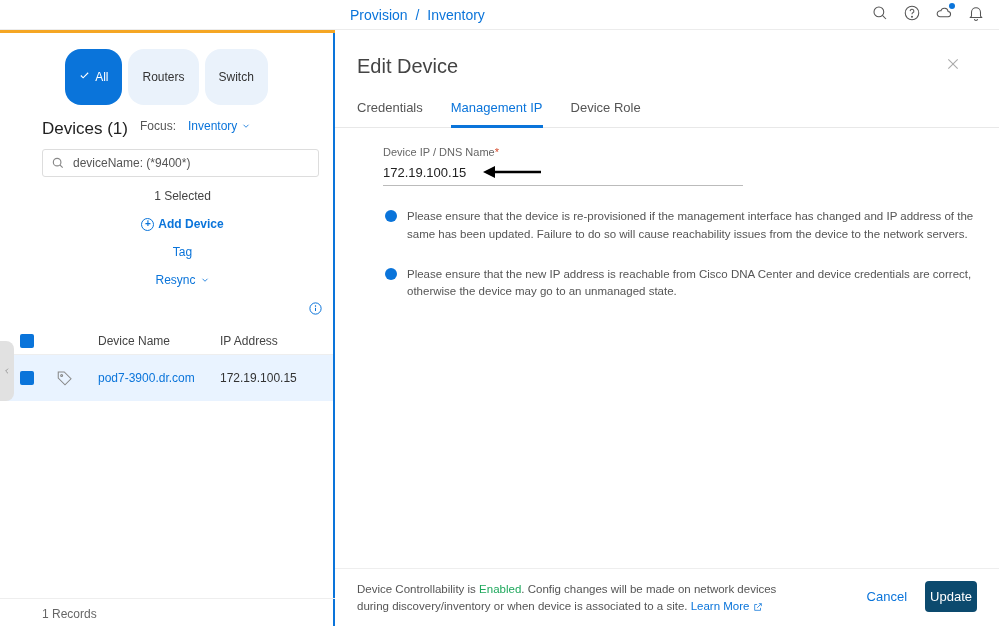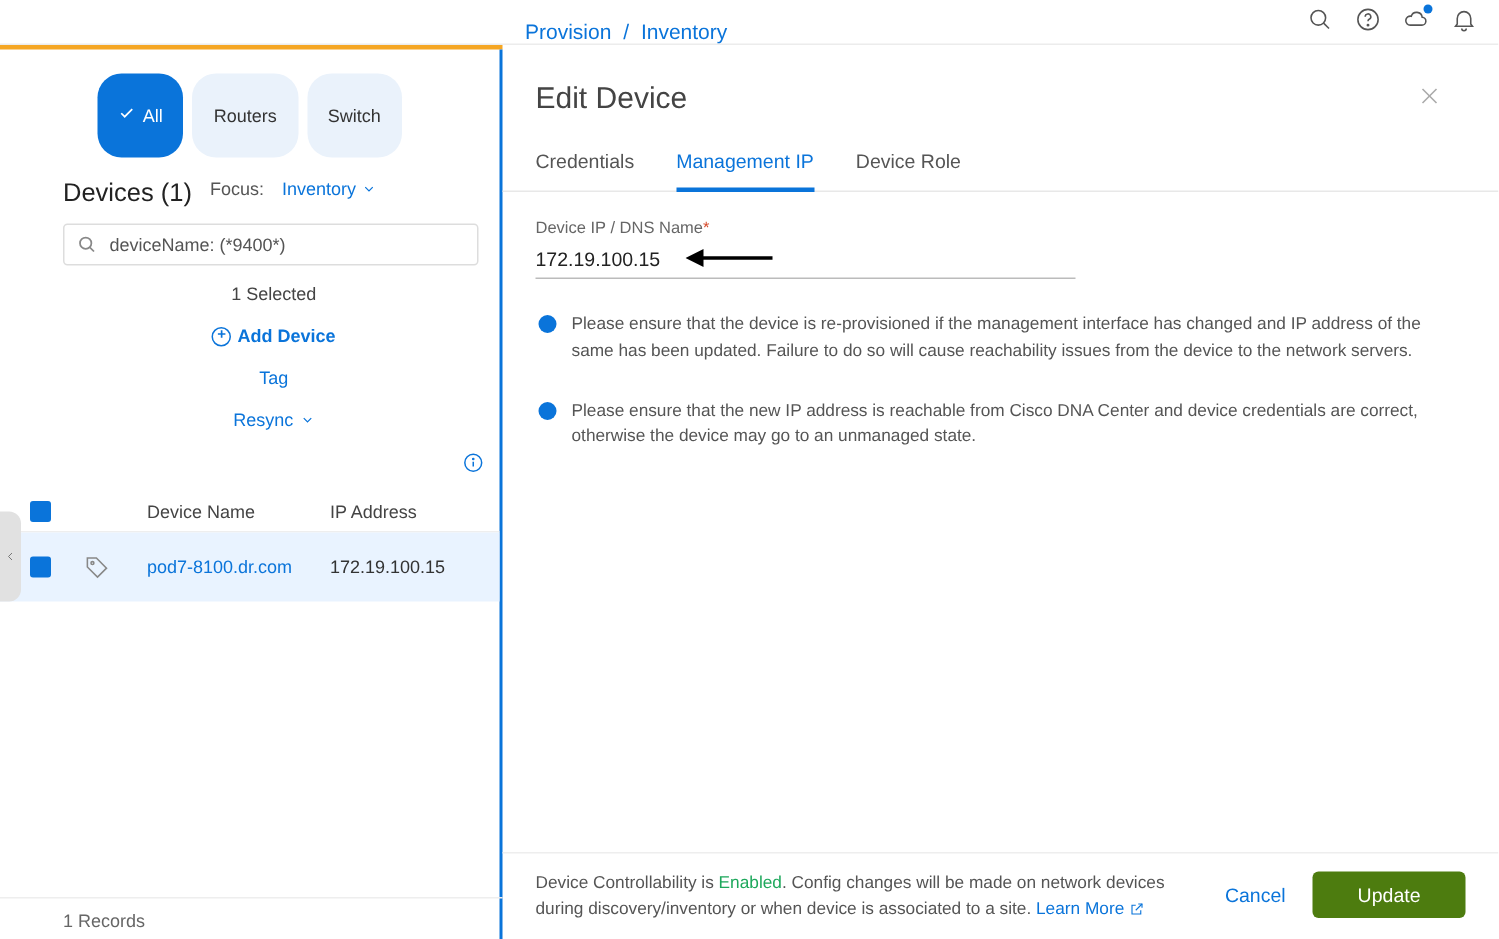--- a/index.html
+++ b/index.html
@@ -1,18 +1,18 @@
 <!DOCTYPE html>
 <html><head>
 <meta charset="utf-8">
 <style>
 * { box-sizing: border-box; margin:0; padding:0; font-family: "Helvetica Neue", Arial, sans-serif; }
 body { width:999px; height:626px; overflow:hidden; background:#fff; color:#333; font-size:13px; position:relative;}
 
-.top-bar { height:30px; border-bottom:1px solid #ececec; display:flex; align-items:flex-end; padding:0 10px; }
+.top-bar { height:30px; border-bottom:1px solid #ececec; display:flex; align-items:center; padding:0 10px; }
 .breadcrumb { margin-left:340px; color:#0a74da; font-size:14px; font-weight:500;}
 .breadcrumb .sep{ color:#0a74da; padding:0 4px;}
 .top-icons { position:absolute; right:14px; top:4px; display:flex; gap:14px; color:#555;}
 .top-icons svg { width:18px; height:18px; stroke:#555; fill:none; stroke-width:1.4;}
 .cloud-dot { position:relative;}
 .cloud-dot::after{content:""; position:absolute; top:-1px; right:-2px; width:6px; height:6px; background:#0a74da; border-radius:50%;}
 
 .warning-strip{ height:3px; background:#f5a623; width:335px;}
 
 .main { display:flex; height:596px; }
@@ -64,39 +64,39 @@
 .right-pane { flex:1; display:flex; flex-direction:column; position:relative; }
 .panel-top { padding:22px 38px 14px 22px; display:flex; align-items:center;}
 .panel-title { font-size:20px; color:#444; font-weight:400;}
 .close-x { margin-left:auto; color:#999; font-size:18px;}
 .close-x svg{width:16px;height:16px;stroke:#aaa;fill:none;stroke-width:1.6;}
 
 .tabs { display:flex; gap:28px; padding:0 22px; border-bottom:1px solid #e8e8e8; font-size:13px; color:#555;}
 .tab { padding:8px 0 10px; cursor:pointer;}
 .tab.active { color:#0a74da; font-weight:500; border-bottom:3px solid #0a74da; margin-bottom:-1px;}
 
-.form-area { padding:18px 22px; flex:1; }
+.form-area { padding:18px 22px; flex:1;margin-left:26px; }
 .field-label { font-size:11px; color:#666; }
 .field-label .req{ color:#d64a2b;}
 .ip-input-wrap{ position:relative; width:360px; margin-top:4px; }
 .ip-input{ width:100%; border:none; border-bottom:1px solid #bbb; padding:3px 0 5px; font-size:13px; color:#222; outline:none; background:transparent;}
 .arrow-annot{ position:absolute; left:100px; top:0px; }
 .arrow-annot svg{width:60px;height:20px;}
 
 .notice{ display:flex; gap:10px; margin:22px 0 0 2px; font-size:11.5px; color:#555; line-height:1.55; }
 .notice .dot{ width:12px;height:12px;border-radius:50%;background:#0a74da;flex-shrink:0; margin-top:2px;}
 
 .panel-footer{ border-top:1px solid #eee; padding:12px 22px 14px; display:flex; align-items:flex-start; }
 .foot-text{ font-size:11.5px; color:#555; max-width:430px; line-height:1.5;}
 .foot-text .enabled{ color:#1ea85c; font-weight:500;}
 .foot-text .learn{ color:#0a74da; font-weight:500;}
 .foot-text .ext svg{width:10px;height:10px;stroke:#0a74da;fill:none;stroke-width:1.8; vertical-align:middle;}
 .foot-actions{ margin-left:auto; display:flex; align-items:center; gap:18px;}
 .btn-cancel{ color:#0a74da; font-size:13px; font-weight:500;}
-.btn-update{ background:#4d7c0f; color:#fff; font-size:13px; padding:8px 30px; border-radius:4px; font-weight:500;}
+.btn-update{ background:#0c4a6e; color:#fff; font-size:13px; padding:8px 5px; border-radius:4px; font-weight:500;}
 </style>
 </head>
 <body>
 
 <div class="top-bar">
   <div class="breadcrumb">
     <span>Provision</span>
     <span class="sep">/</span>
     <span>Inventory</span>
   </div>
@@ -183,21 +183,21 @@
       <div class="col-name">Device Name</div>
       <div class="col-ip">IP Address</div>
     </div>
 
     <div class="table-row">
       <div class="chk"></div>
       <span class="tag-icon"><svg viewBox="0 0 24 24">
             <path d="M3 12V4h8l9 9-8 8Z"></path>
             <circle cx="7.5" cy="8.5" r="1.3"></circle>
           </svg></span>
-      <div class="cell-name">pod7-8100.dr.com</div>
+      <div class="cell-name">pod7-3900.dr.com</div>
       <div class="cell-ip">172.19.100.15</div>
     </div>
 
     <div class="collapse-tab">
       <svg viewBox="0 0 24 24">
           <polyline points="15 5 8 12 15 19"></polyline>
         </svg>
     </div>
 
     <div class="records-footer">1 Records</div>

